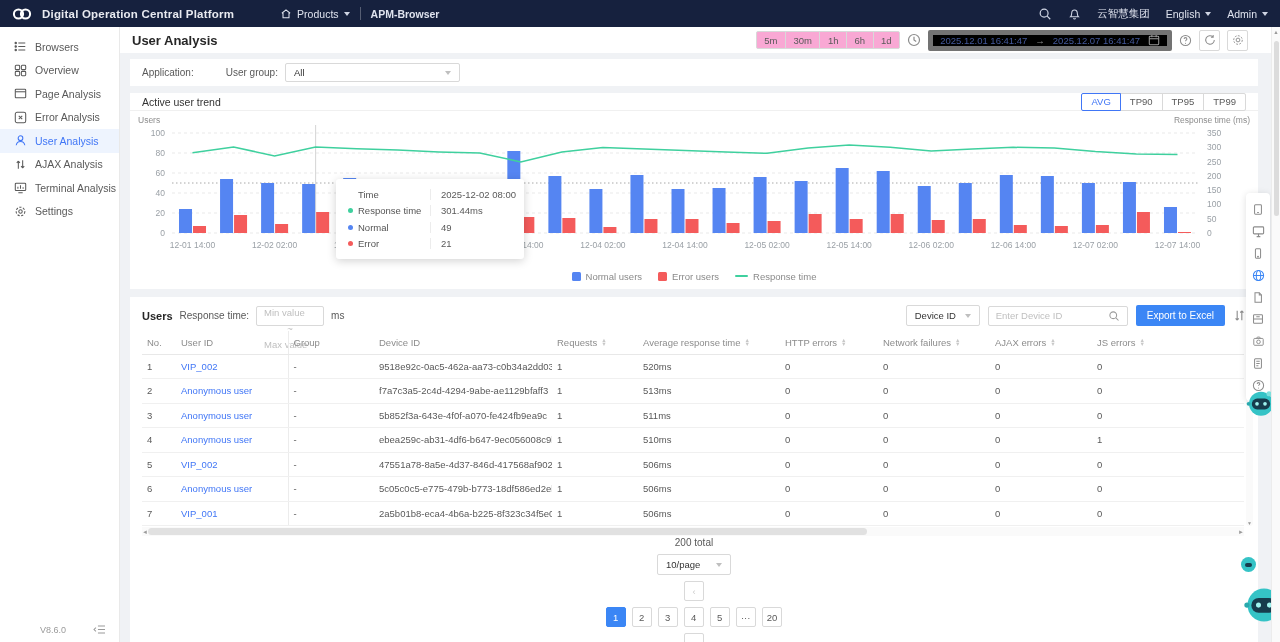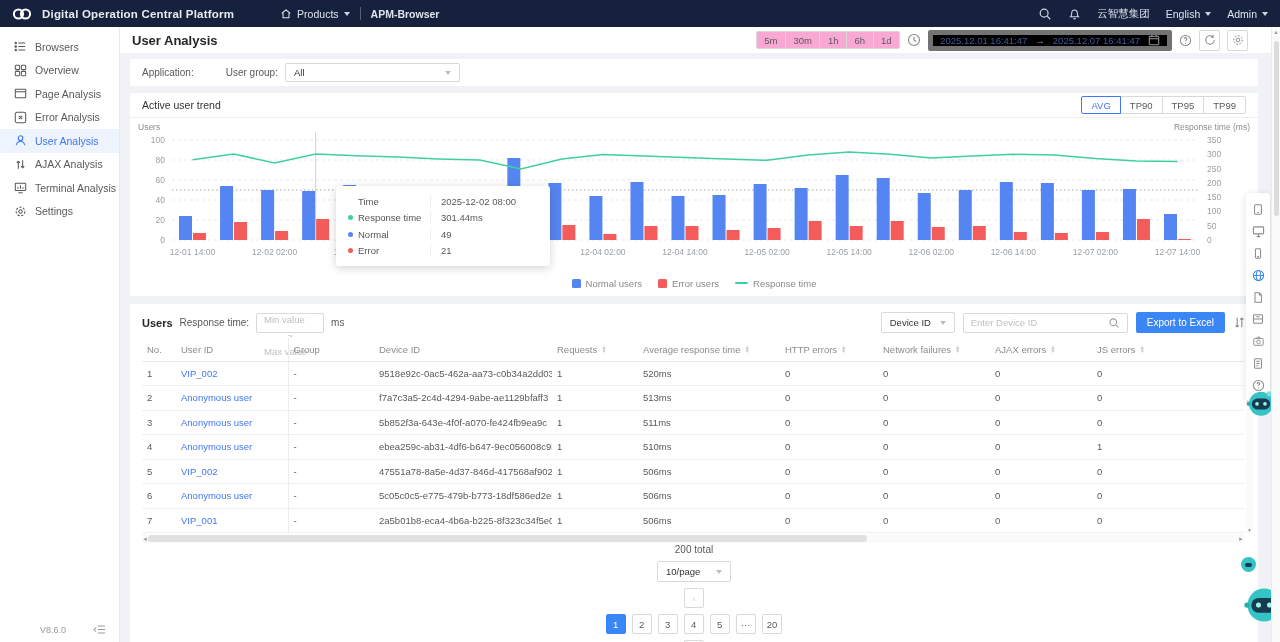--- a/index.html
+++ b/index.html
@@ -40,53 +40,53 @@
   .icon-plain { color:#8c8c8c; display:flex; align-items:center; cursor:pointer; }
   .date-box { border:5px solid #737373; border-radius:2px; height:21px; display:flex; align-items:center; gap:8px; padding:0 7px; font-size:9.5px; color:#44599c; background:#000000; cursor:pointer; }
   .sq-btn { width:21px; height:21px; border:1px solid #d9d9d9; border-radius:2px; background:#fff; display:flex; align-items:center; justify-content:center; color:#8c8c8c; cursor:pointer; }
 
   
   .filter-bar { margin:6px 22px 0 10px; background:#fff; height:27px; display:flex; align-items:center; padding:0 12px; gap:7px; font-size:10px; color:#595959; }
   .select { border:1px solid #d9d9d9; border-radius:2px; height:19px; display:flex; align-items:center; justify-content:space-between; padding:0 8px; color:#333; background:#fff; cursor:pointer; font-size:9.5px; gap:6px; }
   .sel-caret { width:0; height:0; border-left:3.5px solid transparent; border-right:3.5px solid transparent; border-top:4px solid #bfbfbf; }
 
   .chart-card { margin:7px 22px 0 10px; background:#fff; padding-bottom:2px; }
-  .chart-head { height:25px; display:flex; align-items:center; justify-content:space-between; padding:0 12px; border-bottom:1px solid #f0f0f0; }
+  .chart-head { height:18px; display:flex; align-items:center; justify-content:space-between; padding:0 12px; border-bottom:1px solid #f0f0f0; }
   .chart-title { font-size:10.5px; color:#333; }
   .mode-group { display:flex; }
   .mode-btn { font-size:9.5px; color:#595959; border:1px solid #d9d9d9; background:#fff; padding:2.5px 9px; margin-left:-1px; cursor:pointer; }
   .mode-btn:first-child { border-radius:2px 0 0 2px; margin-left:0; }
   .mode-btn:last-child { border-radius:0 2px 2px 0; }
   .mode-btn.active { color:#4076f6; border-color:#4076f6; position:relative; z-index:1; }
   .chart-wrap { position:relative; height:150px; margin:4px 6px 0; }
   .tick { font-size:8.5px; fill:#9aa0a6; }
   .axis-title { font-size:8.5px; fill:#8c8c8c; }
   .legend { display:flex; justify-content:center; align-items:center; gap:16px; height:22px; font-size:9.5px; color:#8a8a8a; }
   .legend-item { display:flex; align-items:center; gap:5px; cursor:pointer; }
   .lg-sq { width:9px; height:9px; border-radius:1.5px; }
   .lg-line { width:13px; height:2px; border-radius:1px; }
 
-  .tooltip { position:absolute; left:200px; top:64px; width:214px; background:#fff; border-radius:3px;
+  .tooltip { position:absolute; left:200px; top:64px; width:188px; background:#fff; border-radius:3px;
     box-shadow:0 2px 10px rgba(0,0,0,.18); padding:7px 0; font-size:9.5px; color:#555; z-index:3; }
   .tt-row { display:flex; align-items:center; min-height:16.5px; }
   .tt-label { width:94px; display:flex; align-items:center; gap:5px; padding-left:12px; }
   .tt-dot { width:5px; height:5px; border-radius:50%; flex-shrink:0; }
   .tt-dot.hidden { visibility:hidden; }
   .tt-val { flex:1; border-left:1px solid #ececec; padding-left:10px; color:#595959; }
 
   
   .table-card { margin:8px 22px 0 10px; background:#fff; padding-top:5px; }
   .table-toolbar { display:flex; align-items:center; padding:3px 12px 5px; gap:7px; }
   .users-label { font-size:11px; font-weight:bold; color:#262626; }
   .rt-label, .ms { font-size:10px; color:#595959; }
   .range-input { border:1px solid #d9d9d9; border-radius:2px; height:20px; display:flex; align-items:center; padding:0 7px; gap:5px; color:#bfbfbf; font-size:9.5px;flex-direction:column; }
   .range-input input { border:none; outline:none; width:52px; font-size:9.5px; color:#333; }
   .range-input input::placeholder { color:#bfbfbf; }
   .toolbar-right { margin-left:auto; display:flex; align-items:center; gap:8px; }
-  .search-box { border:1px solid #d9d9d9; border-radius:2px; height:20px; display:flex; align-items:center; padding:0 7px; width:165px; gap:5px; }
+  .search-box { border:1px solid #d9d9d9; border-radius:2px; height:20px; display:flex; align-items:center; padding:0 7px; width:140px; gap:5px; }
   .search-box input { flex:1; border:none; outline:none; font-size:9.5px; min-width:0; }
   .search-box input::placeholder { color:#bfbfbf; }
   .export-btn { background:#3b86f5; color:#fff; font-size:10px; border:none; border-radius:2px; height:21px; padding:0 11px; cursor:pointer; }
 
   .table-area { position:relative; margin:0 14px 0 12px; }
   table { width:100%; border-collapse:collapse; table-layout:fixed; }
   th { font-size:9.5px; color:#8c8c8c; font-weight:normal; text-align:left; height:23px; border-bottom:1px solid #e8e8e8; padding:0 5px; white-space:nowrap; }
   th .th-inner { display:inline-flex; align-items:center; gap:4px; }
   td { font-size:9.5px; color:#595959; height:24.5px; border-bottom:1px solid #f0f0f0; padding:0 5px; white-space:nowrap; overflow:hidden; }
   td.user-link { color:#4076f6; cursor:pointer; }

